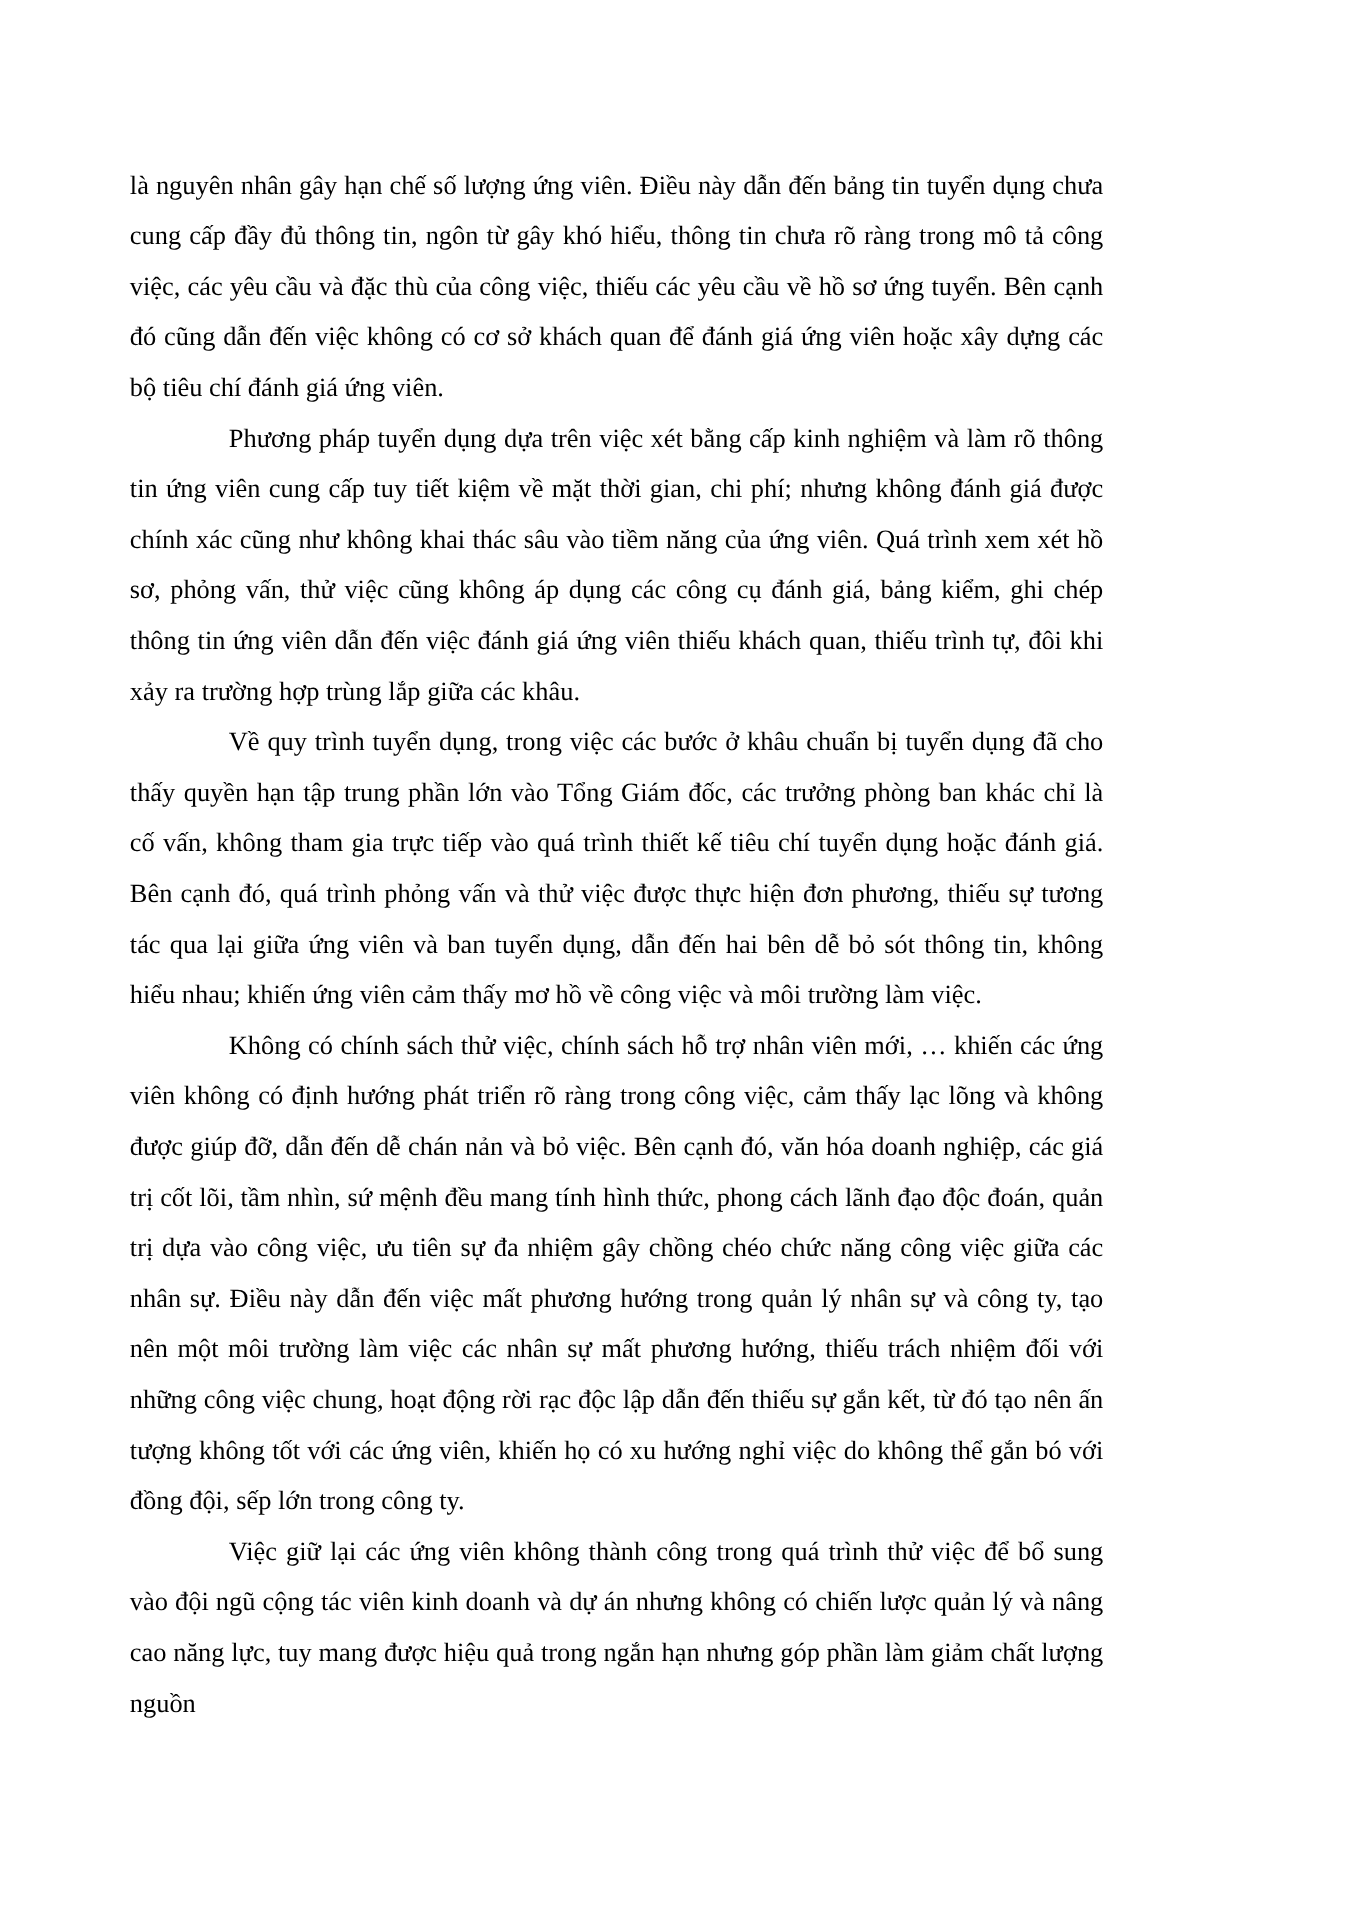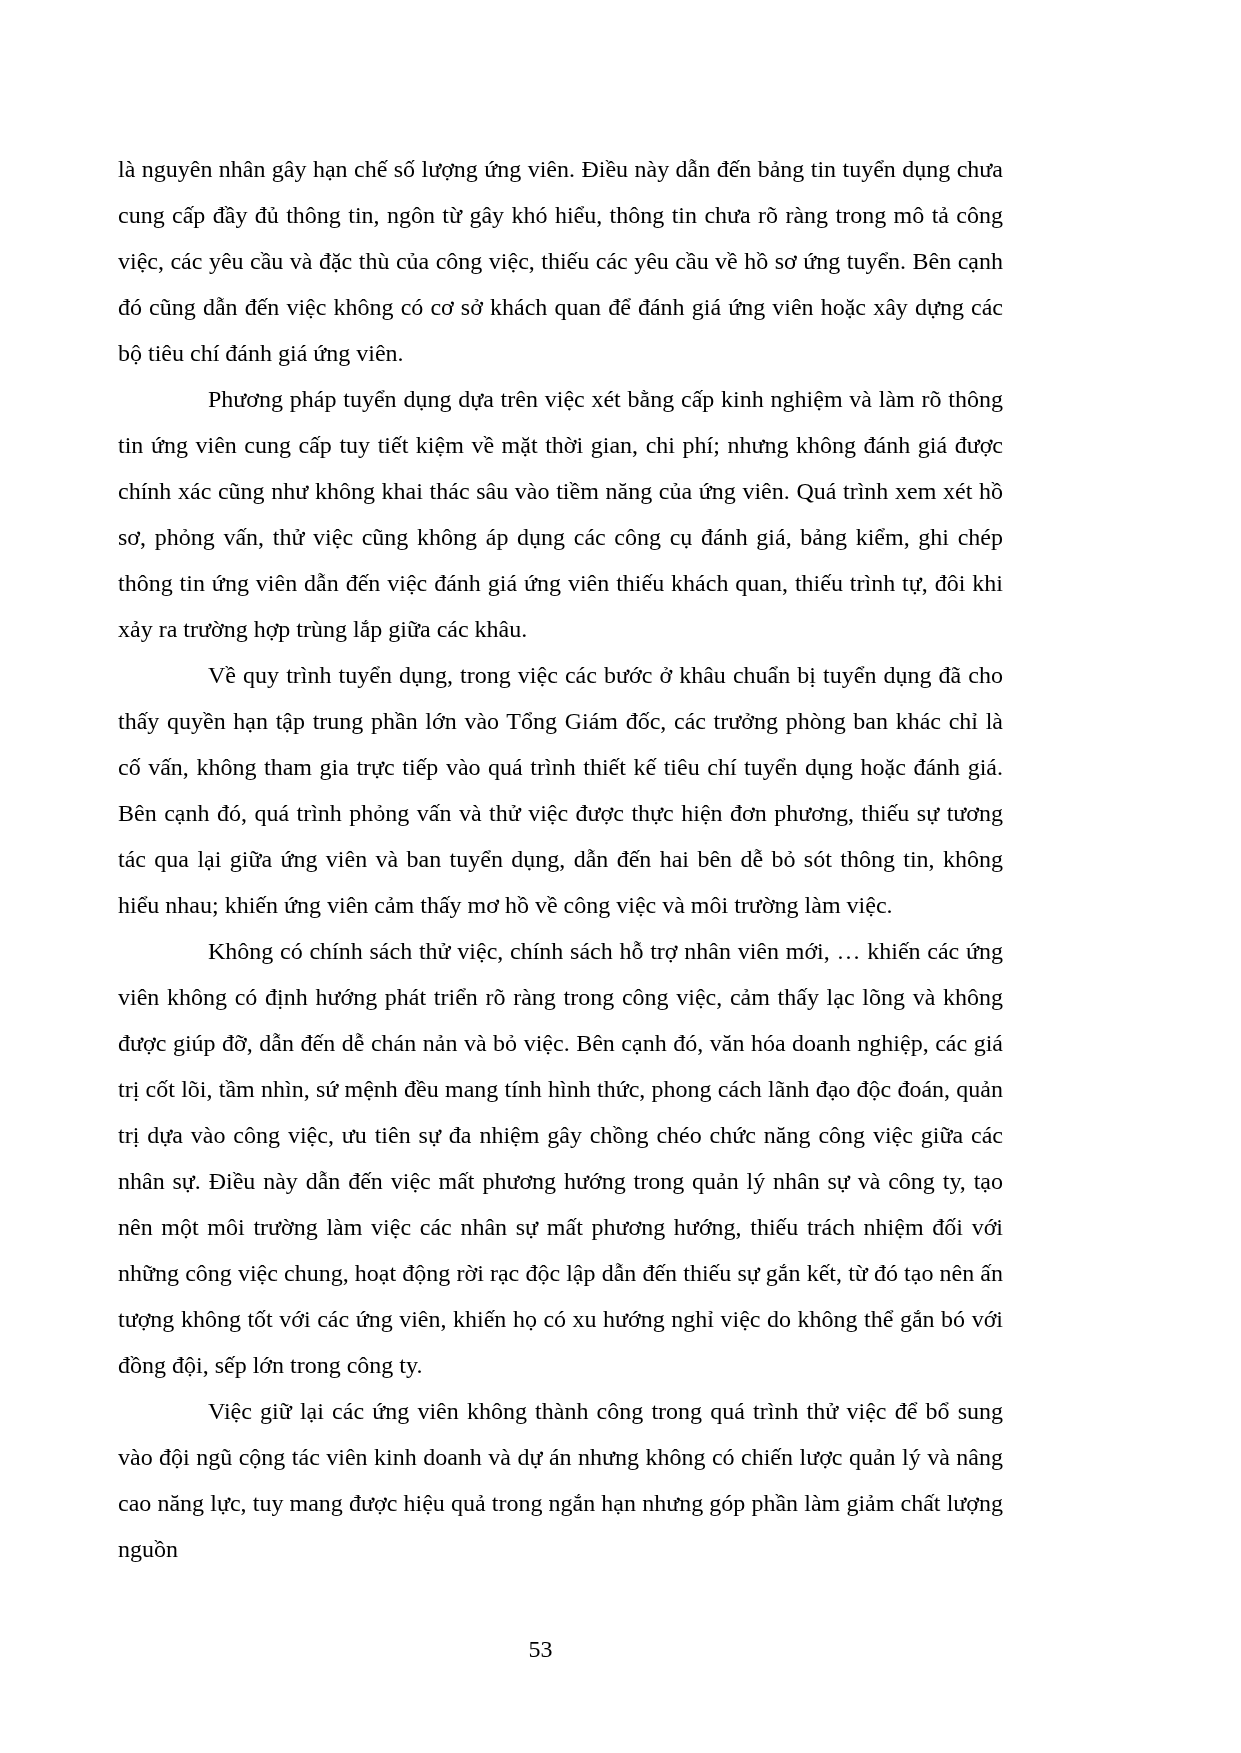--- a/index.html
+++ b/index.html
@@ -47,14 +47,13 @@
 <body>
 
 <div class="page">
   <div class="body-text">
     <p class="para no-indent">là nguyên nhân gây hạn chế số lượng ứng viên. Điều này dẫn đến bảng tin tuyển dụng chưa cung cấp đầy đủ thông tin, ngôn từ gây khó hiểu, thông tin chưa rõ ràng trong mô tả công việc, các yêu cầu và đặc thù của công việc, thiếu các yêu cầu về hồ sơ ứng tuyển. Bên cạnh đó cũng dẫn đến việc không có cơ sở khách quan để đánh giá ứng viên hoặc xây dựng các bộ tiêu chí đánh giá ứng viên.</p>
     <p class="para">Phương pháp tuyển dụng dựa trên việc xét bằng cấp kinh nghiệm và làm rõ thông tin ứng viên cung cấp tuy tiết kiệm về mặt thời gian, chi phí; nhưng không đánh giá được chính xác cũng như không khai thác sâu vào tiềm năng của ứng viên. Quá trình xem xét hồ sơ, phỏng vấn, thử việc cũng không áp dụng các công cụ đánh giá, bảng kiểm, ghi chép thông tin ứng viên dẫn đến việc đánh giá ứng viên thiếu khách quan, thiếu trình tự, đôi khi xảy ra trường hợp trùng lắp giữa các khâu.</p>
     <p class="para">Về quy trình tuyển dụng, trong việc các bước ở khâu chuẩn bị tuyển dụng đã cho thấy quyền hạn tập trung phần lớn vào Tổng Giám đốc, các trưởng phòng ban khác chỉ là cố vấn, không tham gia trực tiếp vào quá trình thiết kế tiêu chí tuyển dụng hoặc đánh giá. Bên cạnh đó, quá trình phỏng vấn và thử việc được thực hiện đơn phương, thiếu sự tương tác qua lại giữa ứng viên và ban tuyển dụng, dẫn đến hai bên dễ bỏ sót thông tin, không hiểu nhau; khiến ứng viên cảm thấy mơ hồ về công việc và môi trường làm việc.</p>
     <p class="para">Không có chính sách thử việc, chính sách hỗ trợ nhân viên mới, … khiến các ứng viên không có định hướng phát triển rõ ràng trong công việc, cảm thấy lạc lõng và không được giúp đỡ, dẫn đến dễ chán nản và bỏ việc. Bên cạnh đó, văn hóa doanh nghiệp, các giá trị cốt lõi, tầm nhìn, sứ mệnh đều mang tính hình thức, phong cách lãnh đạo độc đoán, quản trị dựa vào công việc, ưu tiên sự đa nhiệm gây chồng chéo chức năng công việc giữa các nhân sự. Điều này dẫn đến việc mất phương hướng trong quản lý nhân sự và công ty, tạo nên một môi trường làm việc các nhân sự mất phương hướng, thiếu trách nhiệm đối với những công việc chung, hoạt động rời rạc độc lập dẫn đến thiếu sự gắn kết, từ đó tạo nên ấn tượng không tốt với các ứng viên, khiến họ có xu hướng nghỉ việc do không thể gắn bó với đồng đội, sếp lớn trong công ty.</p>
     <p class="para">Việc giữ lại các ứng viên không thành công trong quá trình thử việc để bổ sung vào đội ngũ cộng tác viên kinh doanh và dự án nhưng không có chiến lược quản lý và nâng cao năng lực, tuy mang được hiệu quả trong ngắn hạn nhưng góp phần làm giảm chất lượng nguồn</p>
   </div>
-  <div class="page-number">53</div>
 </div>
 
 </body></html>

